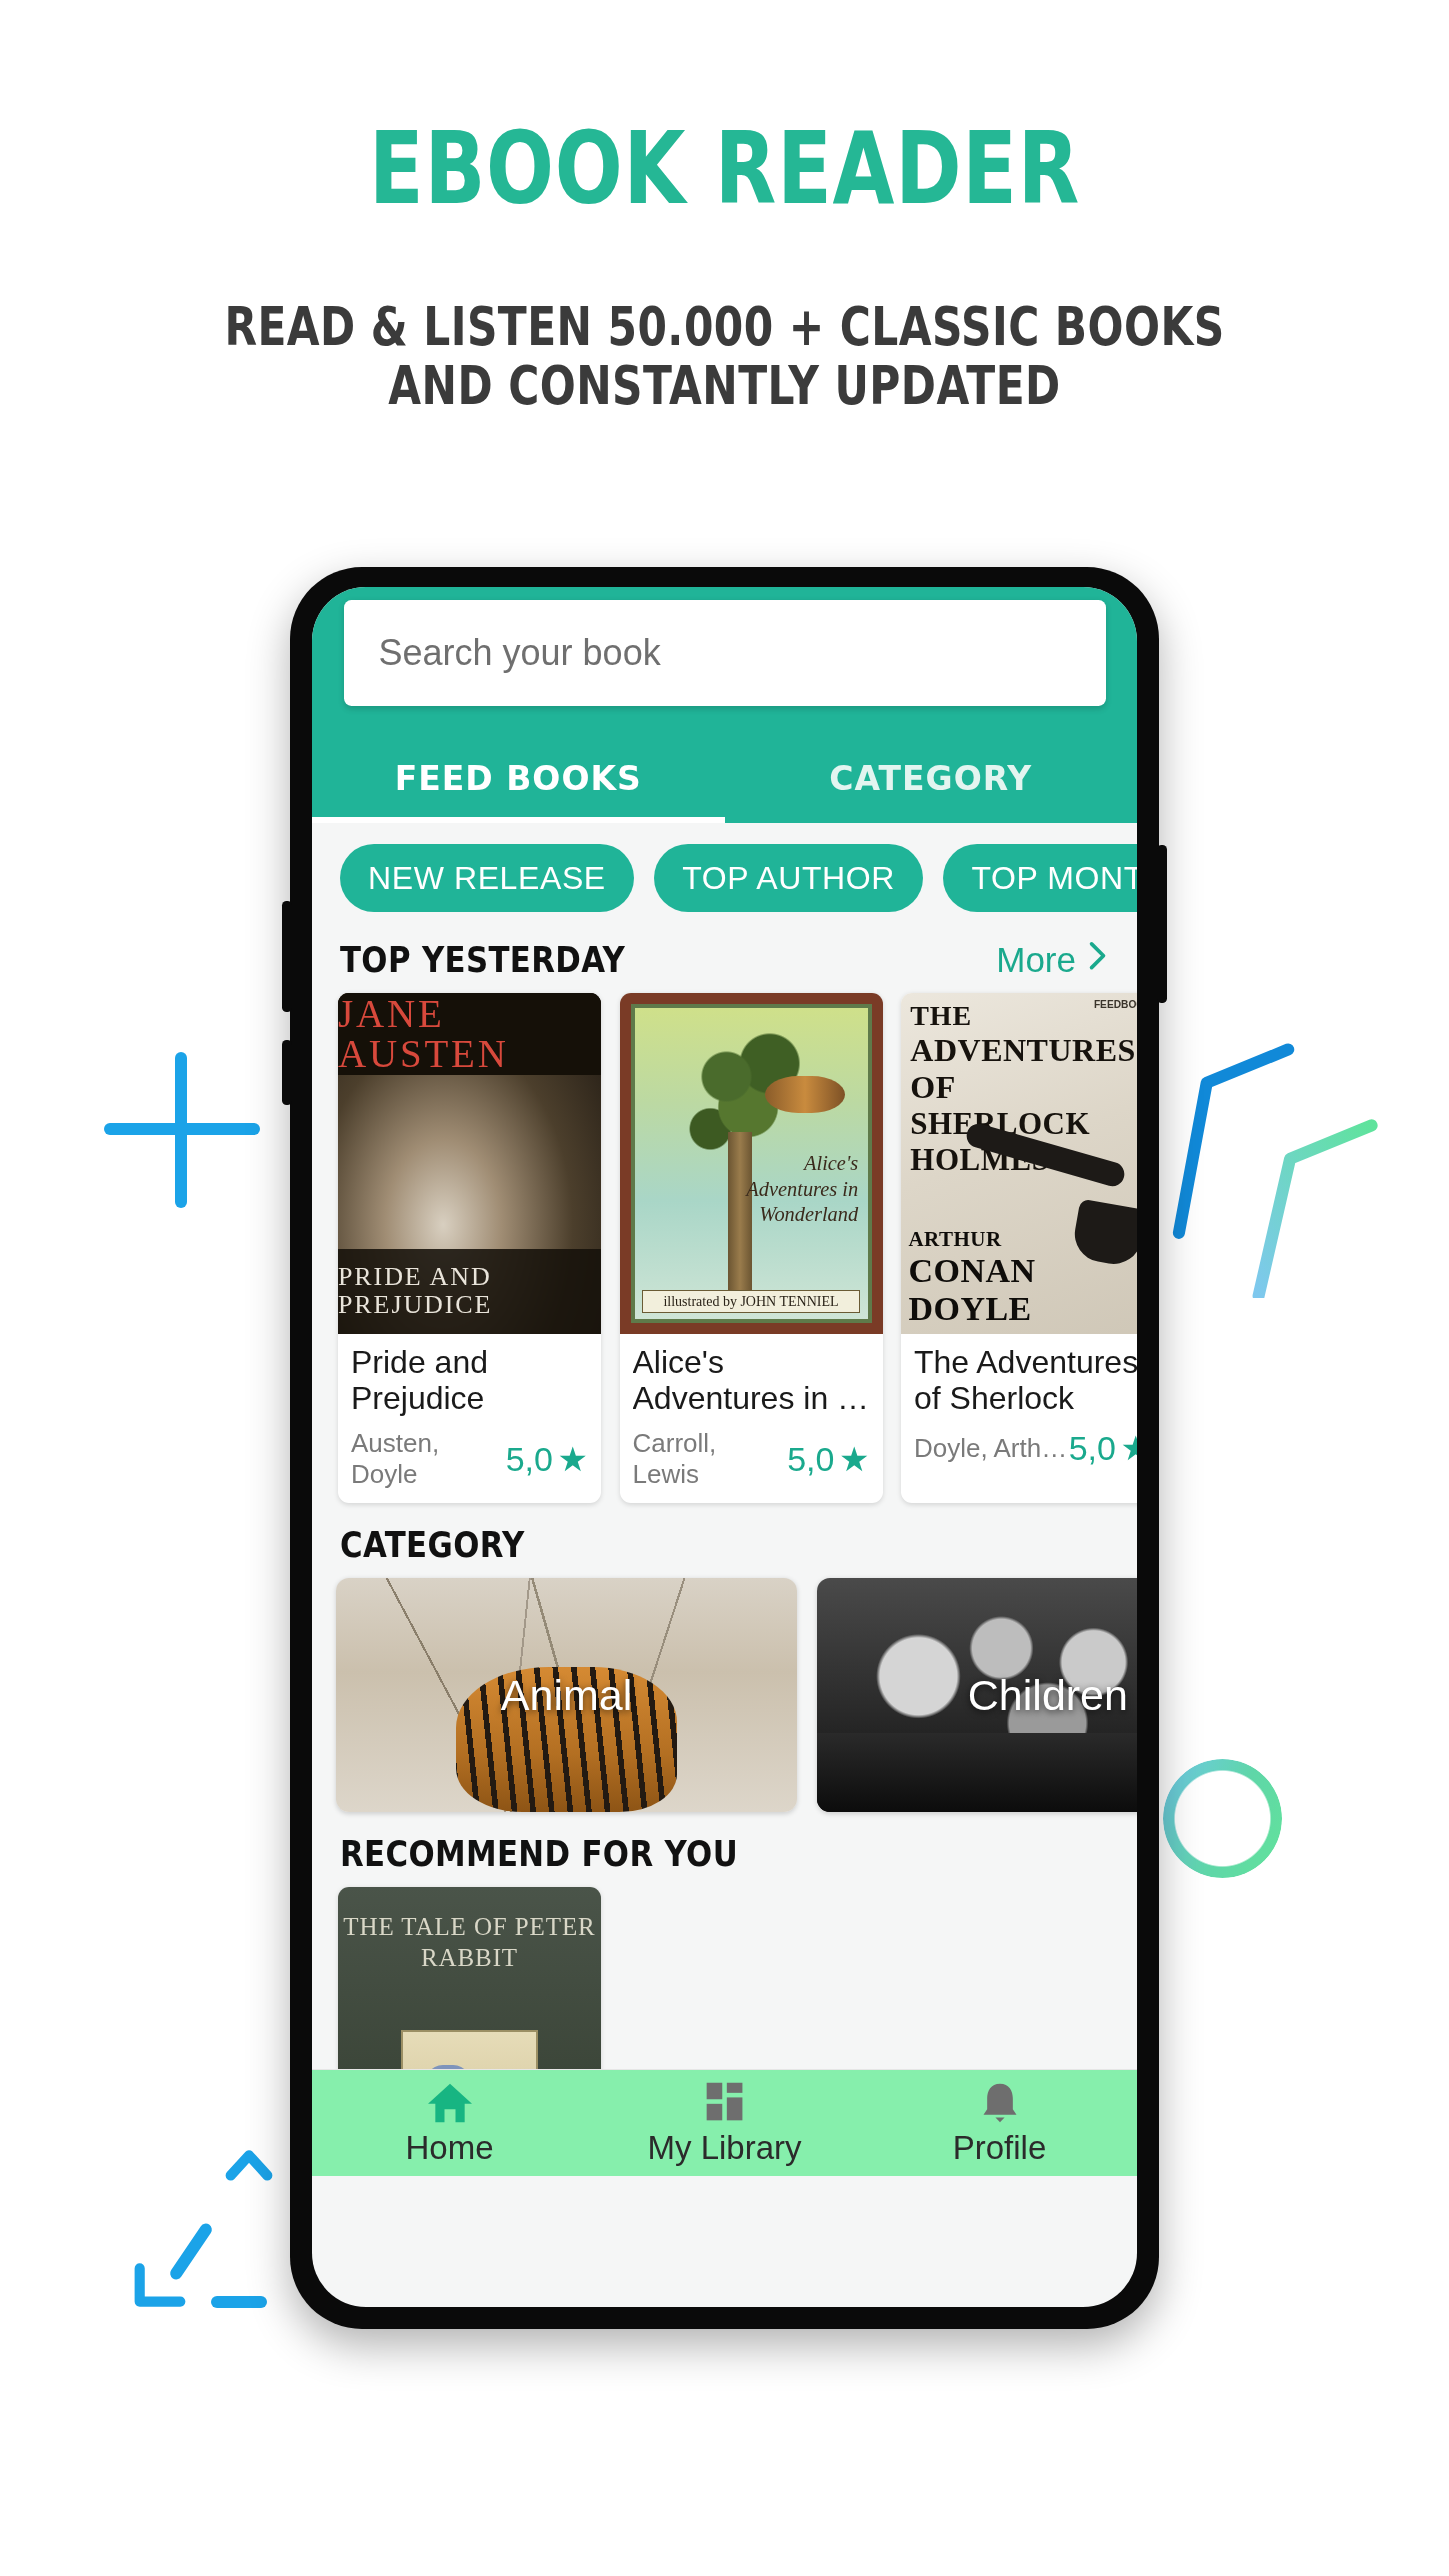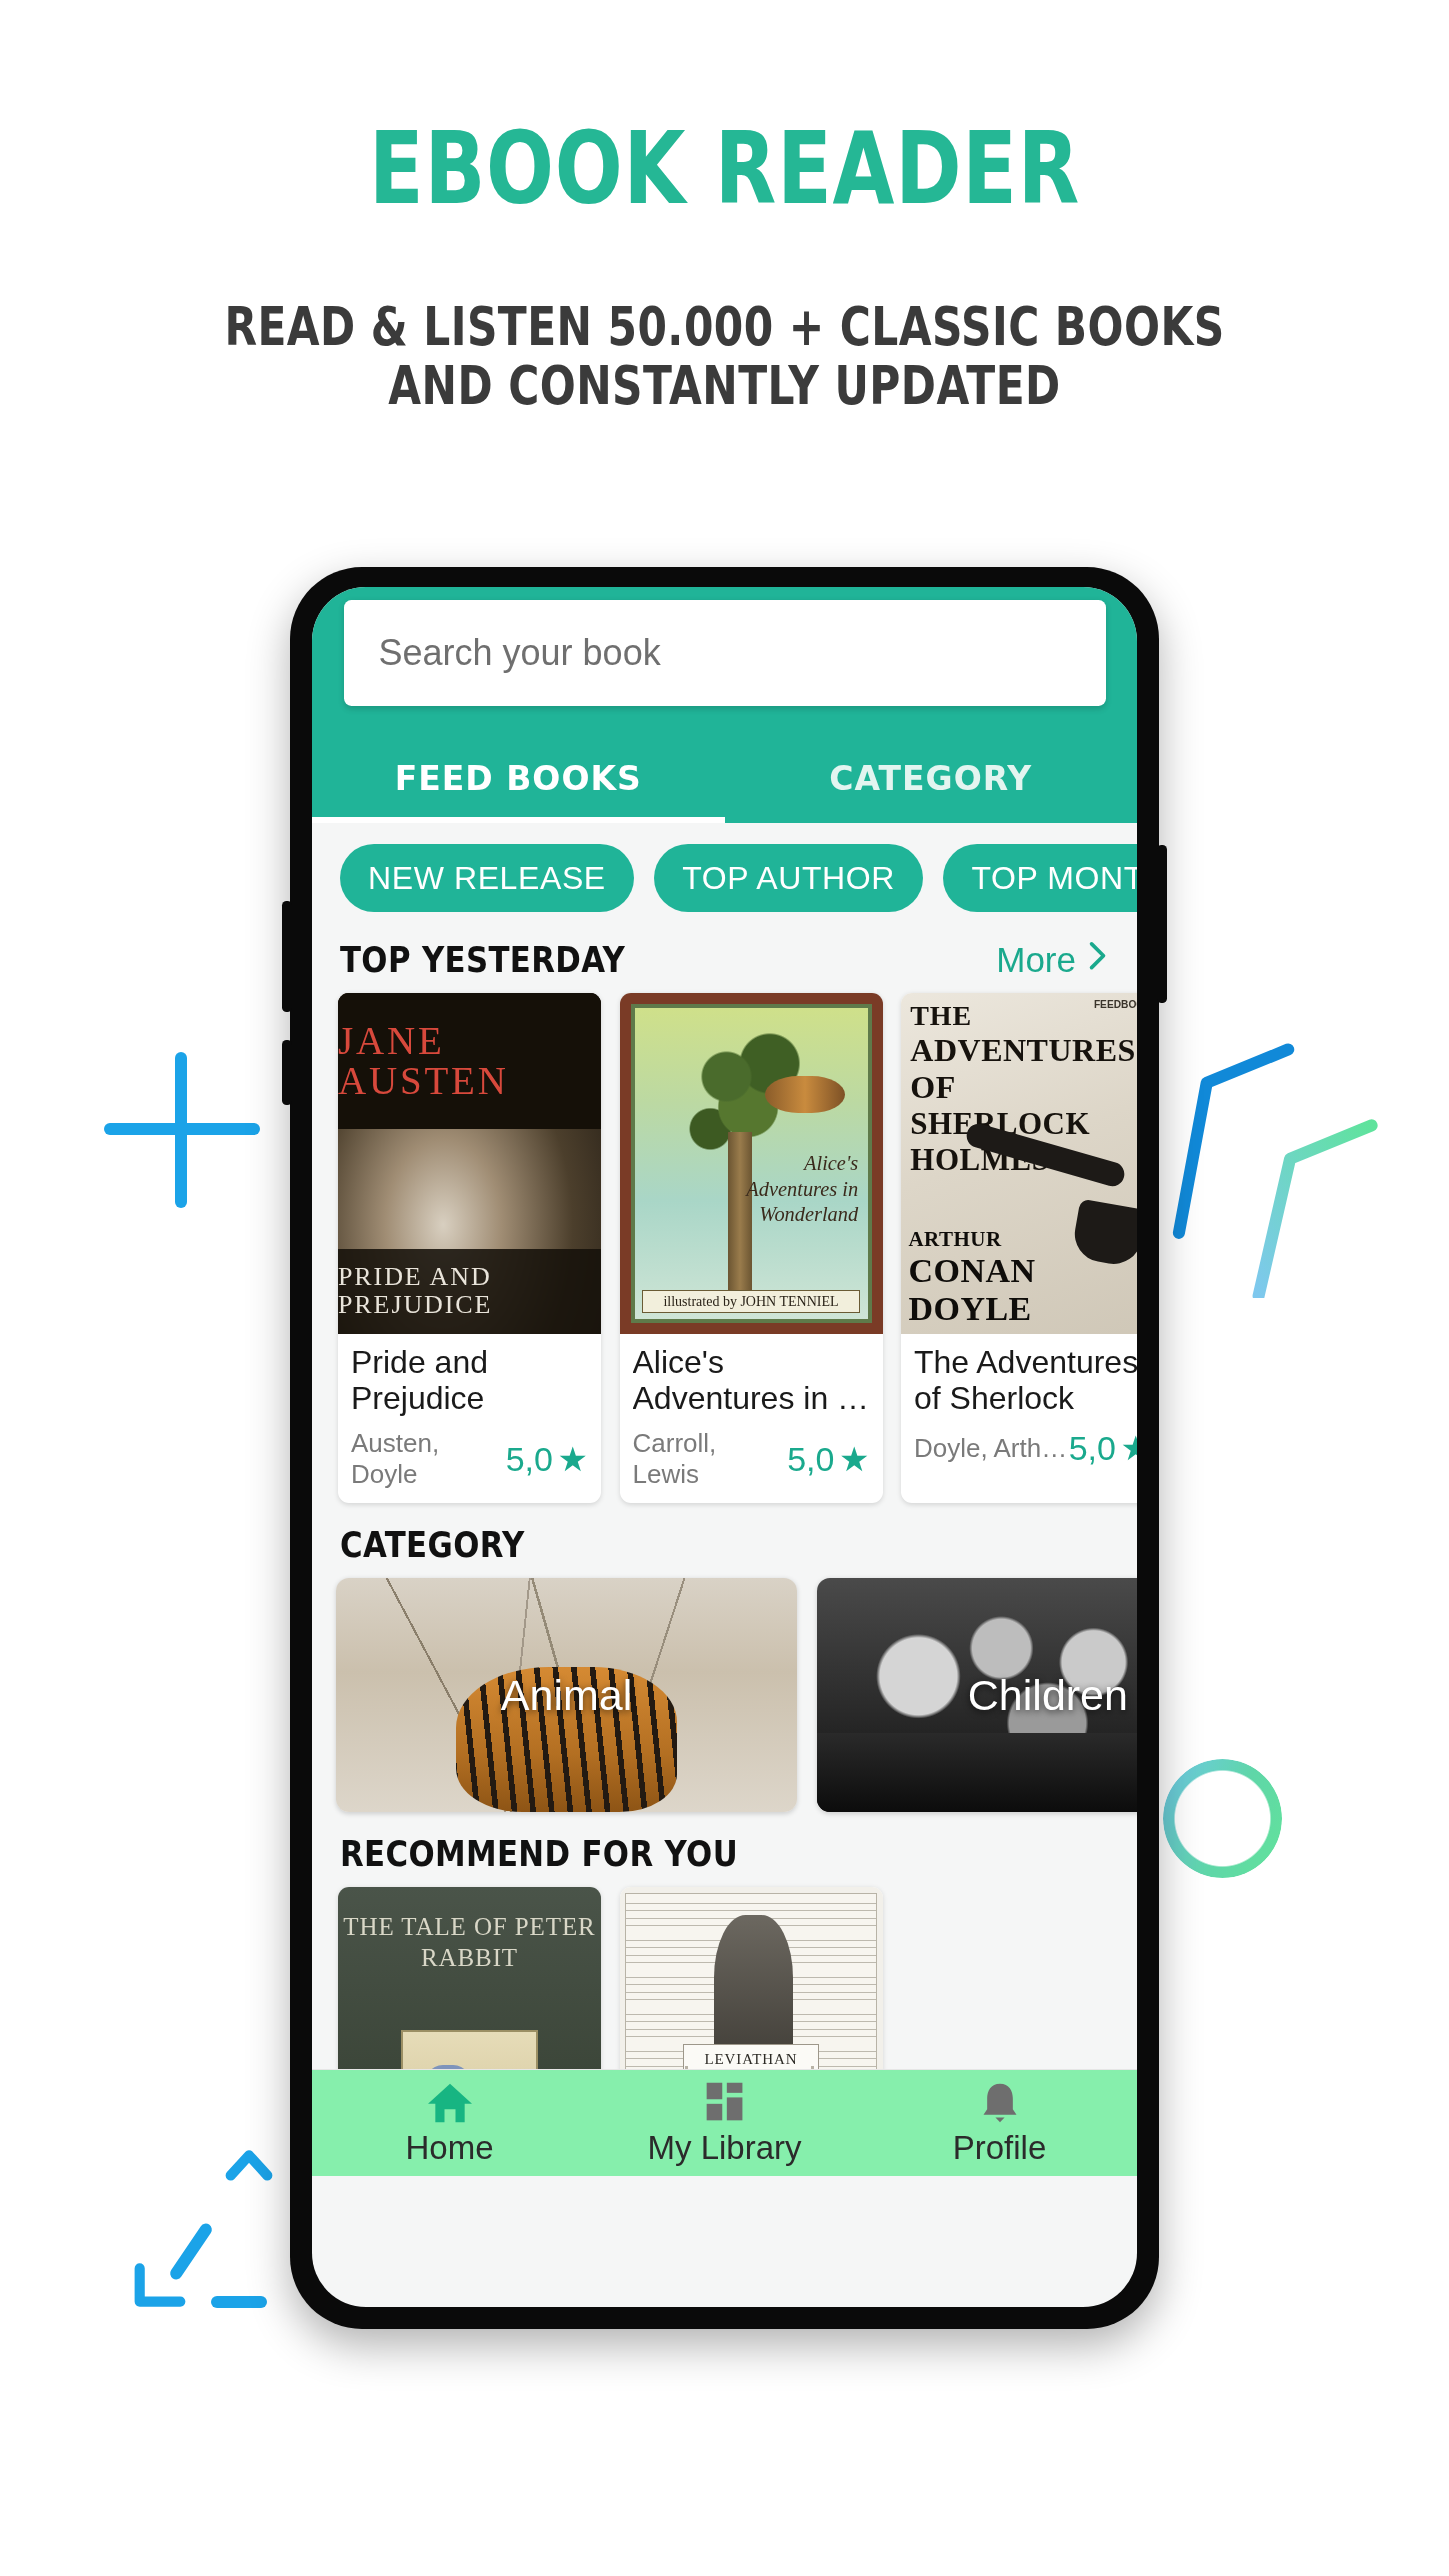--- a/index.html
+++ b/index.html
@@ -186,21 +186,21 @@
   .brate   { font-size: 34px; color: #1aa98d; display: flex; align-items: center; gap: 4.6px;
              font-family: "Liberation Sans", sans-serif; }
 
   
   .cv-pride {
     background:
       radial-gradient(ellipse at 40% 68%, #d8cfc0 0%, #a08d74 26%, #4c3f2c 58%, #1c1610 100%),
       #241c12;
   }
   .cv-pride .top-band {
-    position: absolute; top:0; left:0; right:0; height: 136px;
+    position: absolute; top:0; left:0; right:0; height: 82px;
     background: #151008; display:flex; flex-direction:column;
     align-items:flex-start; justify-content:center;
   }
   .cv-pride .top-band span {
     color:#d8493c; font-family:"Liberation Serif", serif;
     font-size: 39px; line-height:1.02; letter-spacing: 2.8px;
   }
   .cv-pride .bot-band {
     position:absolute; bottom:0; left:0; right:0; height: 85px;
     background: rgba(22,17,10,0.88);
@@ -598,30 +598,20 @@
 
         <div class="bookrow">
           <div class="bookcard">
             <div class="cover rec-peter">
               <div class="ptitle">THE TALE OF PETER RABBIT</div>
               <div class="plate"></div>
               <div class="rabbit"></div>
               <div class="by">BY</div>
             </div>
           </div>
-          <div class="bookcard">
-            <div class="cover rec-levi">
-              <div class="sky"></div>
-              <div class="king"></div>
-              <div class="banner">
-                <div class="bt">LEVIATHAN</div>
-              </div>
-              <div class="panels"></div>
-            </div>
-          </div>
         </div>
 
         <div class="bottomnav">
           <div class="navitem">
             <svg width="48" height="44" viewBox="0 0 52 48">
               <path d="M26 4 L50 26 L42 26 L42 46 L32 46 L32 32 L20 32 L20 46 L10 46 L10 26 L2 26 Z" fill="#17b582"></path>
             </svg>
             <div class="navlabel">Home</div>
           </div>
           <div class="navitem">

